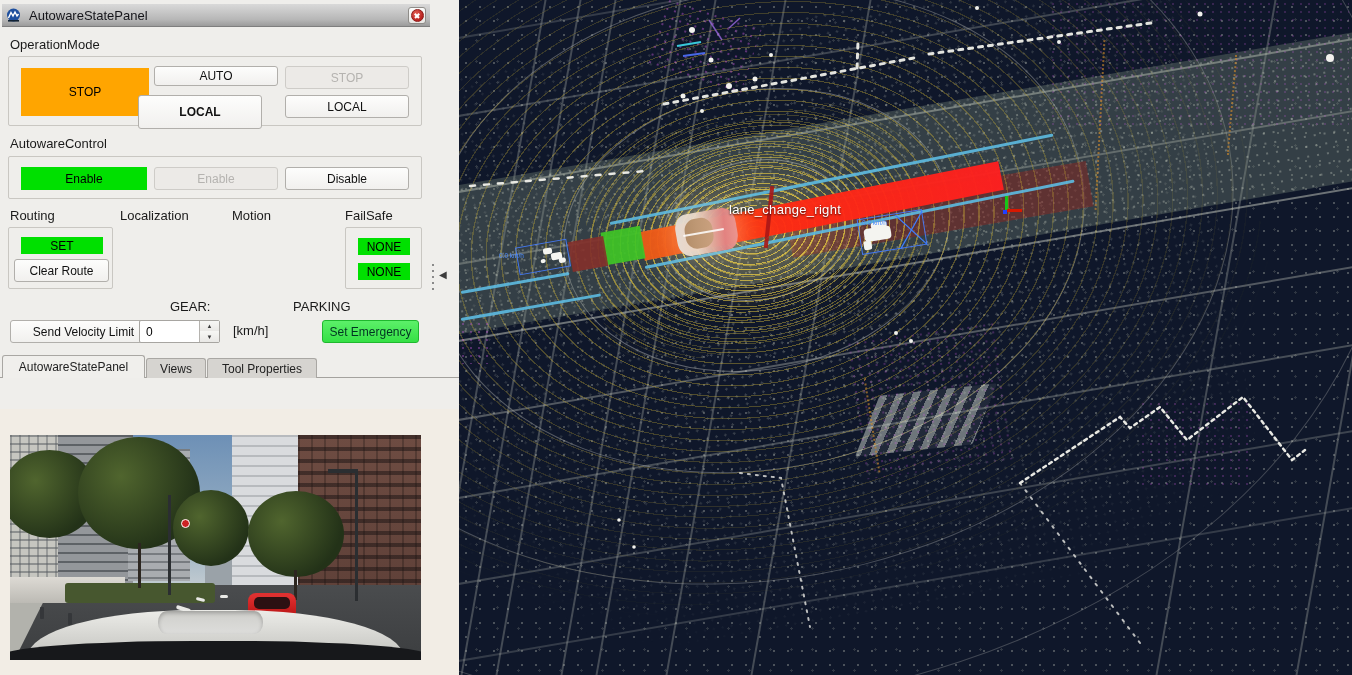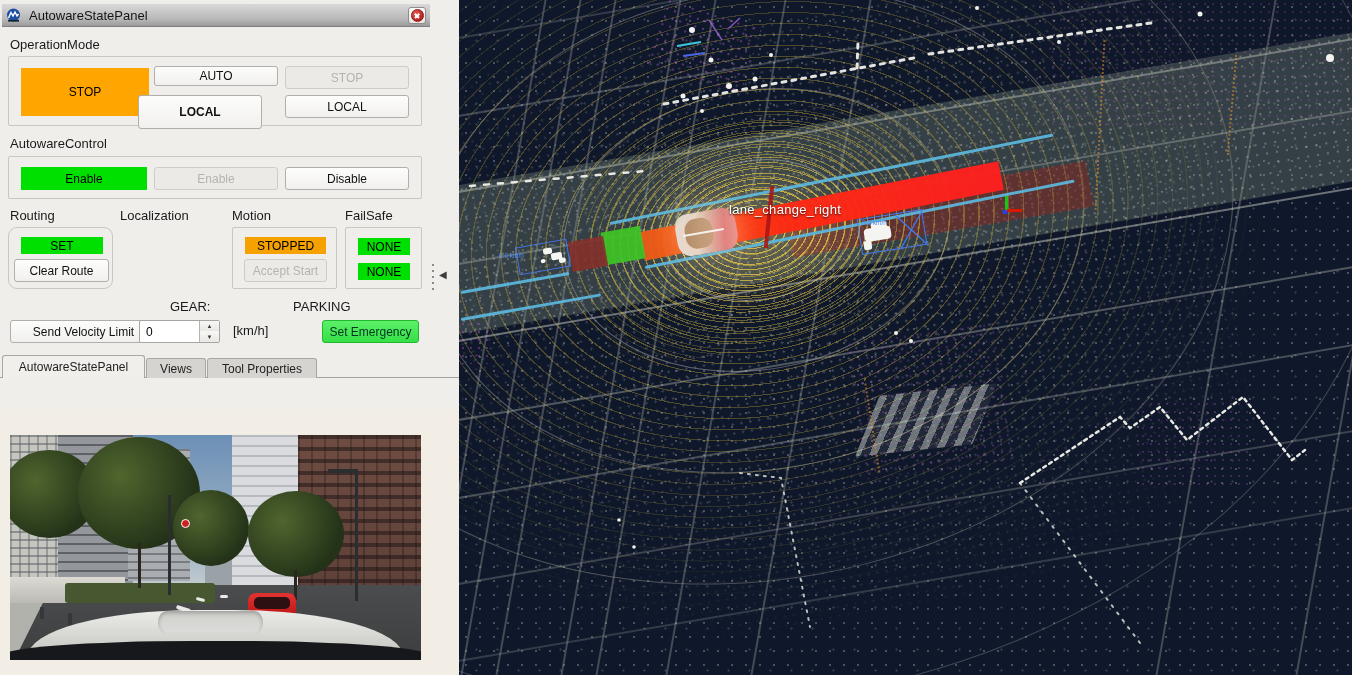--- a/index.html
+++ b/index.html
@@ -291,27 +291,23 @@
     <div class="bigstate" style="left:12px;top:10px;width:126px;height:23px;background:#00e000;">Enable</div>
     <button class="btn dis" style="left:145px;top:10px;width:124px;height:23px;">Enable</button>
     <button class="btn" style="left:276px;top:10px;width:124px;height:23px;">Disable</button>
   </div>
 
   <span class="lbl" style="left:10px;top:208px;">Routing</span>
   <span class="lbl" style="left:120px;top:208px;">Localization</span>
   <span class="lbl" style="left:232px;top:208px;">Motion</span>
   <span class="lbl" style="left:345px;top:208px;">FailSafe</span>
 
-  <div class="grp" style="left:8px;top:227px;width:105px;height:62px;border-radius:9px;">
+  <div class="grp" style="left:8px;top:227px;width:105px;height:62px;">
     <div class="chip" style="left:12px;top:9px;width:82px;height:17px;">SET</div>
     <button class="btn" style="left:5px;top:31px;width:95px;height:23px;">Clear Route</button>
-  </div>
-  <div class="grp" style="left:232px;top:227px;width:105px;height:62px;">
-    <div class="chip orange" style="left:12px;top:9px;width:81px;height:17px;">STOPPED</div>
-    <button class="btn dis" style="left:11px;top:31px;width:83px;height:23px;">Accept Start</button>
   </div>
   <div class="grp" style="left:345px;top:227px;width:77px;height:62px;">
     <div class="chip" style="left:12px;top:10px;width:52px;height:17px;">NONE</div>
     <div class="chip" style="left:12px;top:35px;width:52px;height:17px;">NONE</div>
   </div>
 
   <span class="lbl" style="left:170px;top:299px;">GEAR:</span>
   <span class="lbl" style="left:293px;top:299px;">PARKING</span>
 
   <button class="btn" style="left:10px;top:320px;width:147px;height:23px;">Send Velocity Limit</button>

